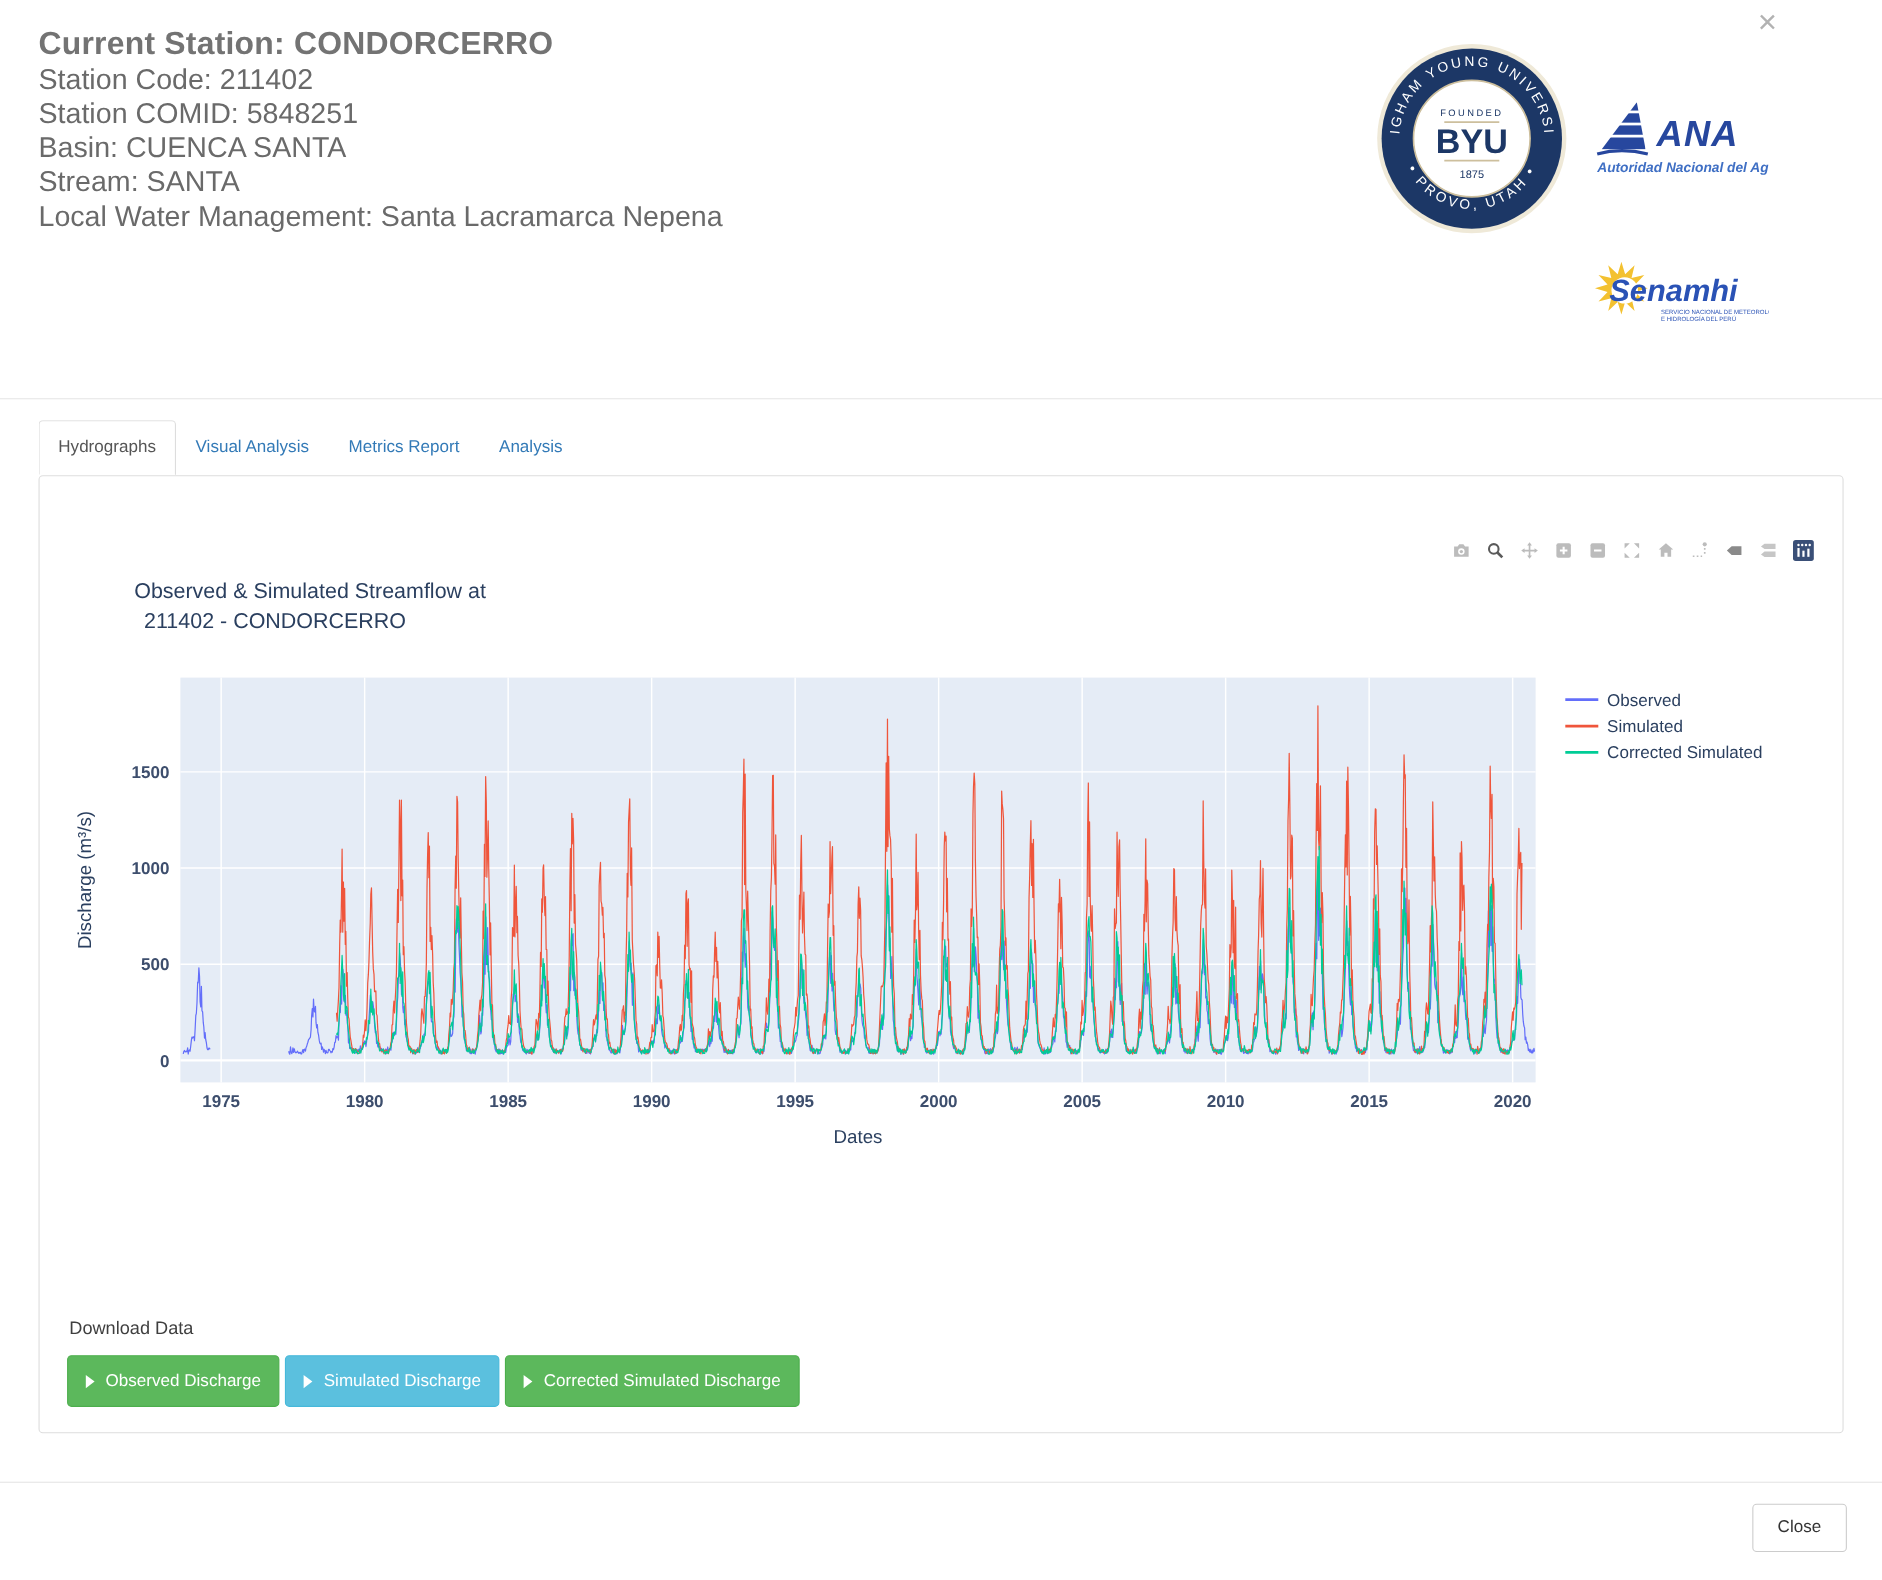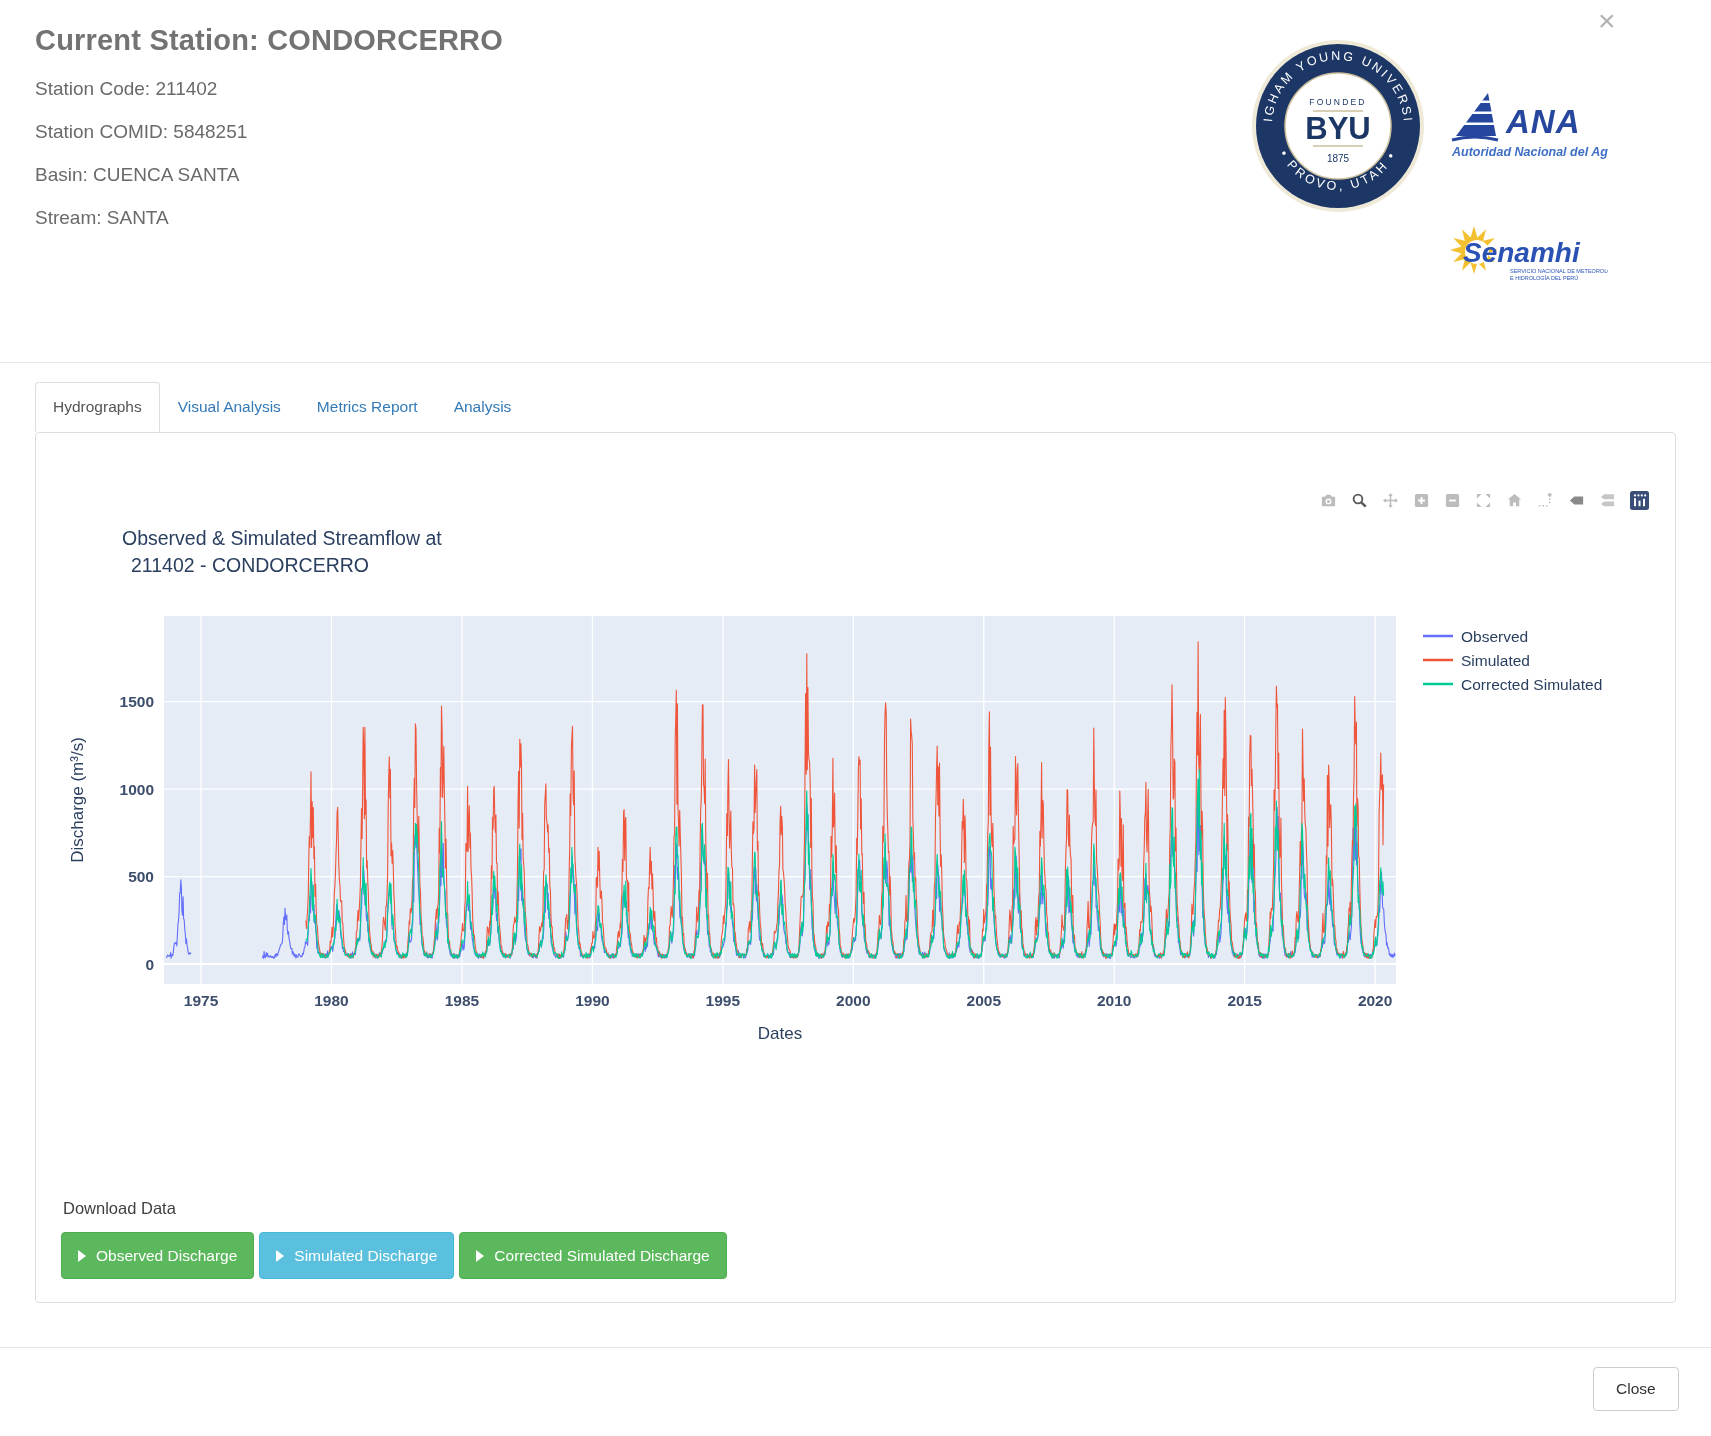--- a/index.html
+++ b/index.html
@@ -5,26 +5,26 @@
   * { margin:0; padding:0; box-sizing:border-box; }
   html,body { width:1711px; height:1436px; background:#fff; overflow:hidden;
     font-family:"Liberation Sans","DejaVu Sans",sans-serif; position:relative; }
 
   .close-x { position:absolute; left:1598px; top:6px; font-size:30px; color:#b2b2b2;
     cursor:pointer; line-height:1; }
 
   
   .hdr { position:absolute; left:35px; top:24px; }
   .hdr-title { font-size:29px; font-weight:bold; color:#737373; letter-spacing:.2px; }
-  .hdr-line { font-size:19px; color:#6a6a6a; margin-top:21px; }
+  .hdr-line { font-size:26px; color:#6a6a6a; }
 
   
   .byu-seal { position:absolute; left:1250px; top:38px; }
   .ana-logo { position:absolute; left:1450px; top:90px;font-style:italic; }
-  .senamhi-logo { position:absolute; left:1448px; top:216px; }
+  .senamhi-logo { position:absolute; left:1448px; top:228px; }
 
   .hdr-divider { position:absolute; left:0; top:362px; width:1711px; height:1px; background:#e7e7e7; }
 
   
   .tabs { position:absolute; left:35px; top:382px; display:flex; z-index:3; }
   .tab { padding:15px 17px; font-size:15.5px; color:#337ab7; cursor:pointer;
     border:1px solid transparent; border-radius:4px 4px 0 0; background:transparent; }
   .tab.active { color:#555; background:#fff; border-color:#ddd; border-bottom-color:#fff; }
 
   
@@ -61,20 +61,21 @@
 <body>
 
 <span class="close-x">×</span>
 
 <div class="hdr">
   <div class="hdr-title">Current Station: CONDORCERRO</div>
   <div class="hdr-line">Station Code: 211402</div>
   <div class="hdr-line">Station COMID: 5848251</div>
   <div class="hdr-line">Basin: CUENCA SANTA</div>
   <div class="hdr-line">Stream: SANTA</div>
+  <div class="hdr-line">Local Water Management: Santa Lacramarca Nepena</div>
 </div>
 
 <div class="byu-seal">
   <svg width="176" height="176" viewBox="0 0 176 176">
     <circle cx="88" cy="88" r="86" fill="#efe9d8"></circle>
     <circle cx="88" cy="88" r="82" fill="#1c3766"></circle>
     <circle cx="88" cy="88" r="53" fill="#ffffff"></circle>
     <circle cx="88" cy="88" r="53" fill="none" stroke="#cdbf9d" stroke-width="1.5"></circle>
     <defs>
       <path id="byuArcTop" d="M 22,88 A 66,66 0 1 1 154,88"></path>

